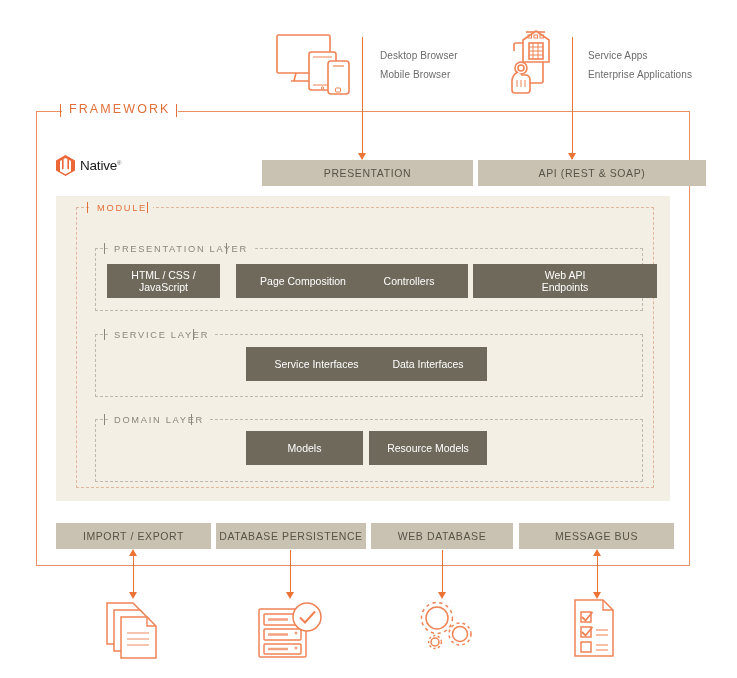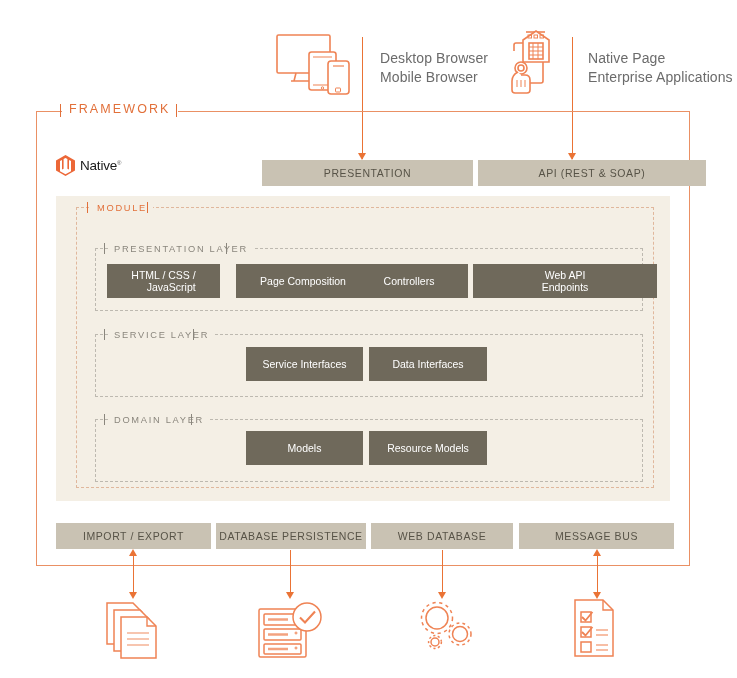--- a/index.html
+++ b/index.html
@@ -13,21 +13,21 @@
     position: relative;
     font-family: "Liberation Sans", sans-serif;
     color: #5d5d5d;
     overflow: hidden;
   }
 
   
   .src-icon { position: absolute; }
   .src-label {
     position: absolute;
-    font-size: 14px;
+    font-size: 10px;
     color: #6b6b6b;
     letter-spacing: .1px;
     white-space: nowrap;
   }
   .src-tick {
     position: absolute;
     width: 1px;
     background: #e98a5d;
   }
 
@@ -201,21 +201,21 @@
       <rect x="37" y="7" width="3.5" height="3" stroke-width="1"></rect>
       <rect x="43" y="7" width="3.5" height="3" stroke-width="1"></rect>
     </g>
     <circle cx="24" cy="40" r="6" fill="#ffffff"></circle>
     <circle cx="24" cy="40" r="3"></circle>
     <path d="M21 44 c-4 2 -6 5 -6 9 v9 a3 3 0 0 0 3 3 h12 a3 3 0 0 0 3-3 v-10 c0-3 -2-5 -5-5 h-4" fill="#ffffff"></path>
     <path d="M20 52 v7 M24 52 v7 M28 52 v7" stroke-width="1"></path>
   </svg>
 </div>
 <div class="src-tick" style="left:572px; top:37px; height:22px;"></div>
-<div class="src-label" style="left:588px; top:50px;">Native Page</div>
+<div class="src-label" style="left:588px; top:50px;">Service Apps</div>
 <div class="src-label" style="left:588px; top:69px;">Enterprise Applications</div>
 
 <div class="arrow-line" style="left:362px; top:37px; height:122px;"></div>
 <div class="arrow-head-down" style="left:358px; top:153px;"></div>
 
 <div class="arrow-line" style="left:572px; top:37px; height:122px;"></div>
 <div class="arrow-head-down" style="left:568px; top:153px;"></div>
 
 <div id="framework-box"></div>
 <div class="fw-bracket" style="left:60px;"></div>
@@ -239,40 +239,40 @@
 <div class="grp-bracket orange" style="left:87px; top:202px;"></div>
 <div class="grp-label orange" style="left:91px; top:203px;">MODULE</div>
 <div class="grp-bracket orange" style="left:147px; top:202px;"></div>
 
 <div class="dash-box gray" style="left:95px; top:248px; width:548px; height:63px;"></div>
 <div class="grp-bracket gray" style="left:104px; top:243px;"></div>
 <div class="grp-label gray" style="left:108px; top:244px;">PRESENTATION LAYER</div>
 <div class="grp-bracket gray" style="left:226px; top:243px;"></div>
 
 <div class="dark-box" style="left:107px; top:264px; width:113px;">
-  <span style="white-space:pre-line;text-align:right;">HTML / CSS /
+  <span style="white-space:pre-line;">HTML / CSS /
 JavaScript</span>
 </div>
 <div class="dark-box" style="left:236px; top:264px; width:134px;">
   <span style="white-space:pre-line;">Page Composition</span>
 </div>
 <div class="dark-box" style="left:350px; top:264px; width:118px;">
   <span style="white-space:pre-line;">Controllers</span>
 </div>
 <div class="dark-box" style="left:473px; top:264px; width:184px;">
   <span style="white-space:pre-line;">Web API
 Endpoints</span>
 </div>
 
 <div class="dash-box gray" style="left:95px; top:334px; width:548px; height:63px;"></div>
 <div class="grp-bracket gray" style="left:104px; top:329px;"></div>
 <div class="grp-label gray" style="left:108px; top:330px;">SERVICE LAYER</div>
 <div class="grp-bracket gray" style="left:193px; top:329px;"></div>
 
-<div class="dark-box" style="left:246px; top:347px; width:117px;">
+<div class="dark-box" style="left:246px; top:347px; width:117px;padding-left:12px;">
   <span style="white-space:pre-line;">Service Interfaces</span>
 </div>
 <div class="dark-box" style="left:369px; top:347px; width:118px;">
   <span style="white-space:pre-line;text-align:right;">Data Interfaces</span>
 </div>
 
 <div class="dash-box gray" style="left:95px; top:419px; width:548px; height:63px;"></div>
 <div class="grp-bracket gray" style="left:104px; top:414px;"></div>
 <div class="grp-label gray" style="left:108px; top:415px;">DOMAIN LAYER</div>
 <div class="grp-bracket gray" style="left:191px; top:414px;"></div>

